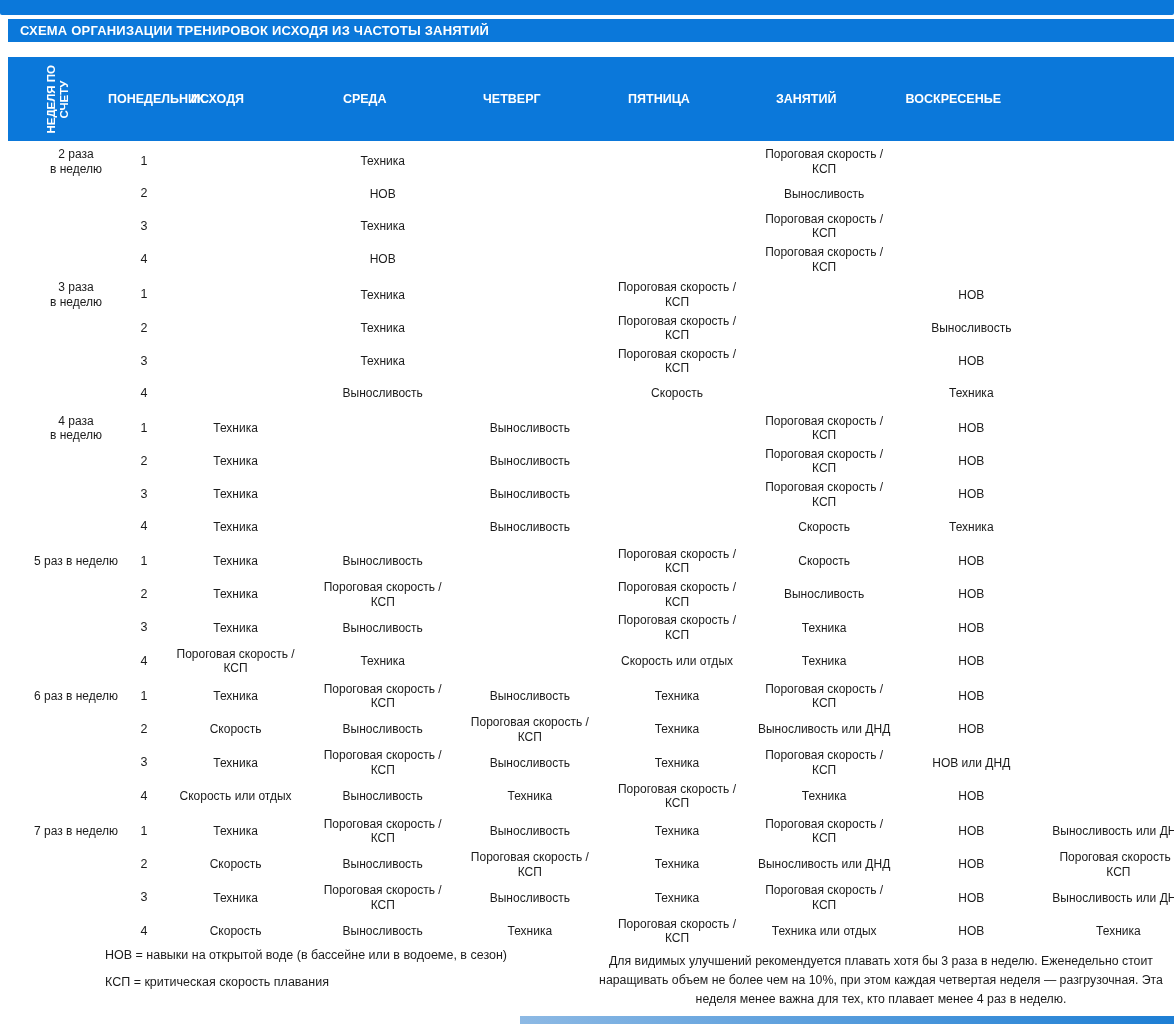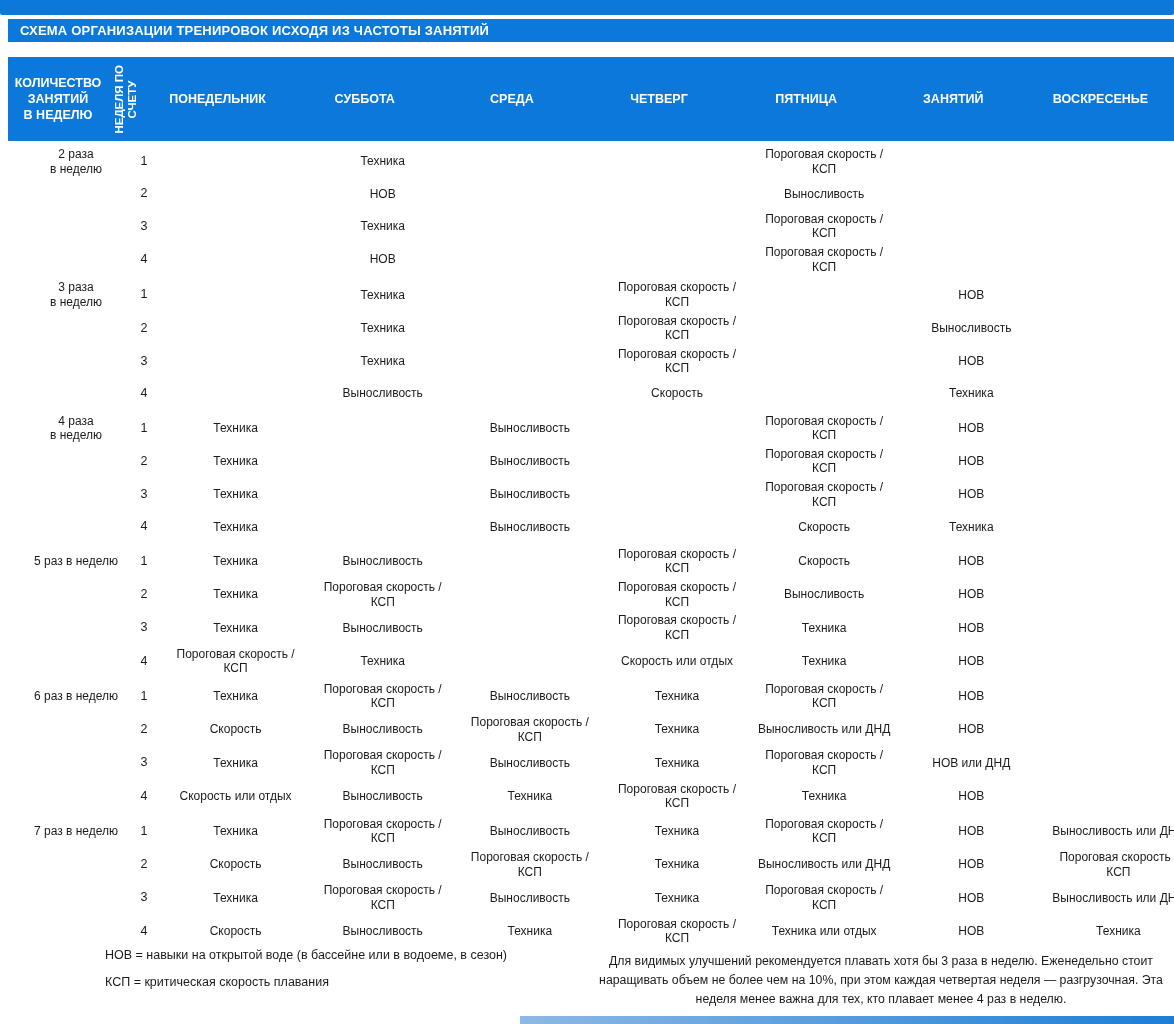--- a/index.html
+++ b/index.html
@@ -57,28 +57,25 @@
 </head>
 <body>
 
 <div class="top-strip"></div>
 
 <div class="title-bar">
   <span>СХЕМА ОРГАНИЗАЦИИ ТРЕНИРОВОК ИСХОДЯ ИЗ ЧАСТОТЫ ЗАНЯТИЙ</span>
 </div>
 
 <div class="header-band">
-  <div class="hcell freq">КОЛИЧЕСТВО
-ЗАНЯТИЙ
-В НЕДЕЛЮ</div>
   <div class="hcell week">НЕДЕЛЯ ПО
 СЧЕТУ</div>
 
 <div class="hcell day">ПОНЕДЕЛЬНИК</div>
-    <div class="hcell day">СУББОТА</div>
+    <div class="hcell day">ИСХОДЯ</div>
     <div class="hcell day">СРЕДА</div>
     <div class="hcell day">ЧЕТВЕРГ</div>
     <div class="hcell day">ПЯТНИЦА</div>
     <div class="hcell day">ЗАНЯТИЙ</div>
     <div class="hcell day">ВОСКРЕСЕНЬЕ</div>
   </div>
 
 <div class="body-table">
 
 <div class="section">

